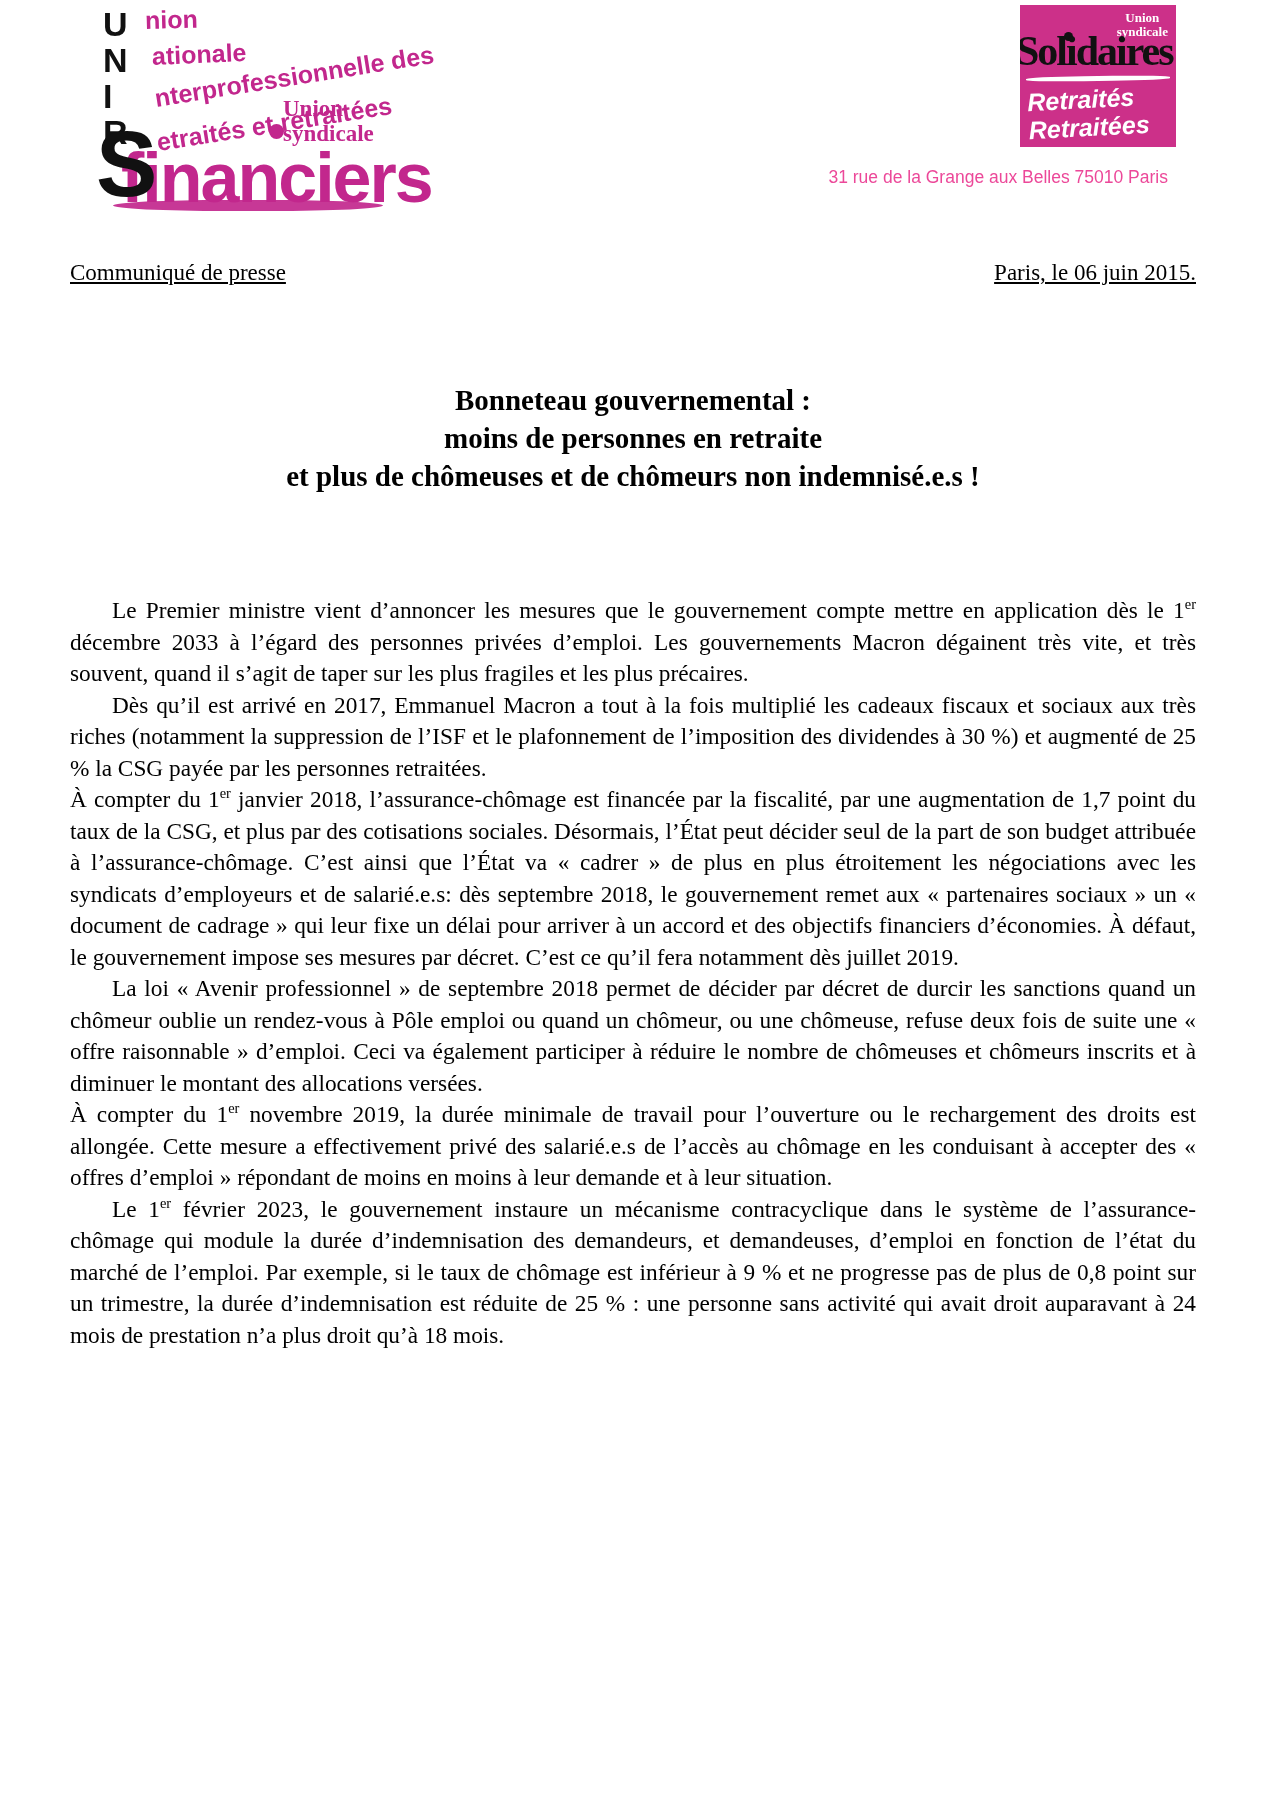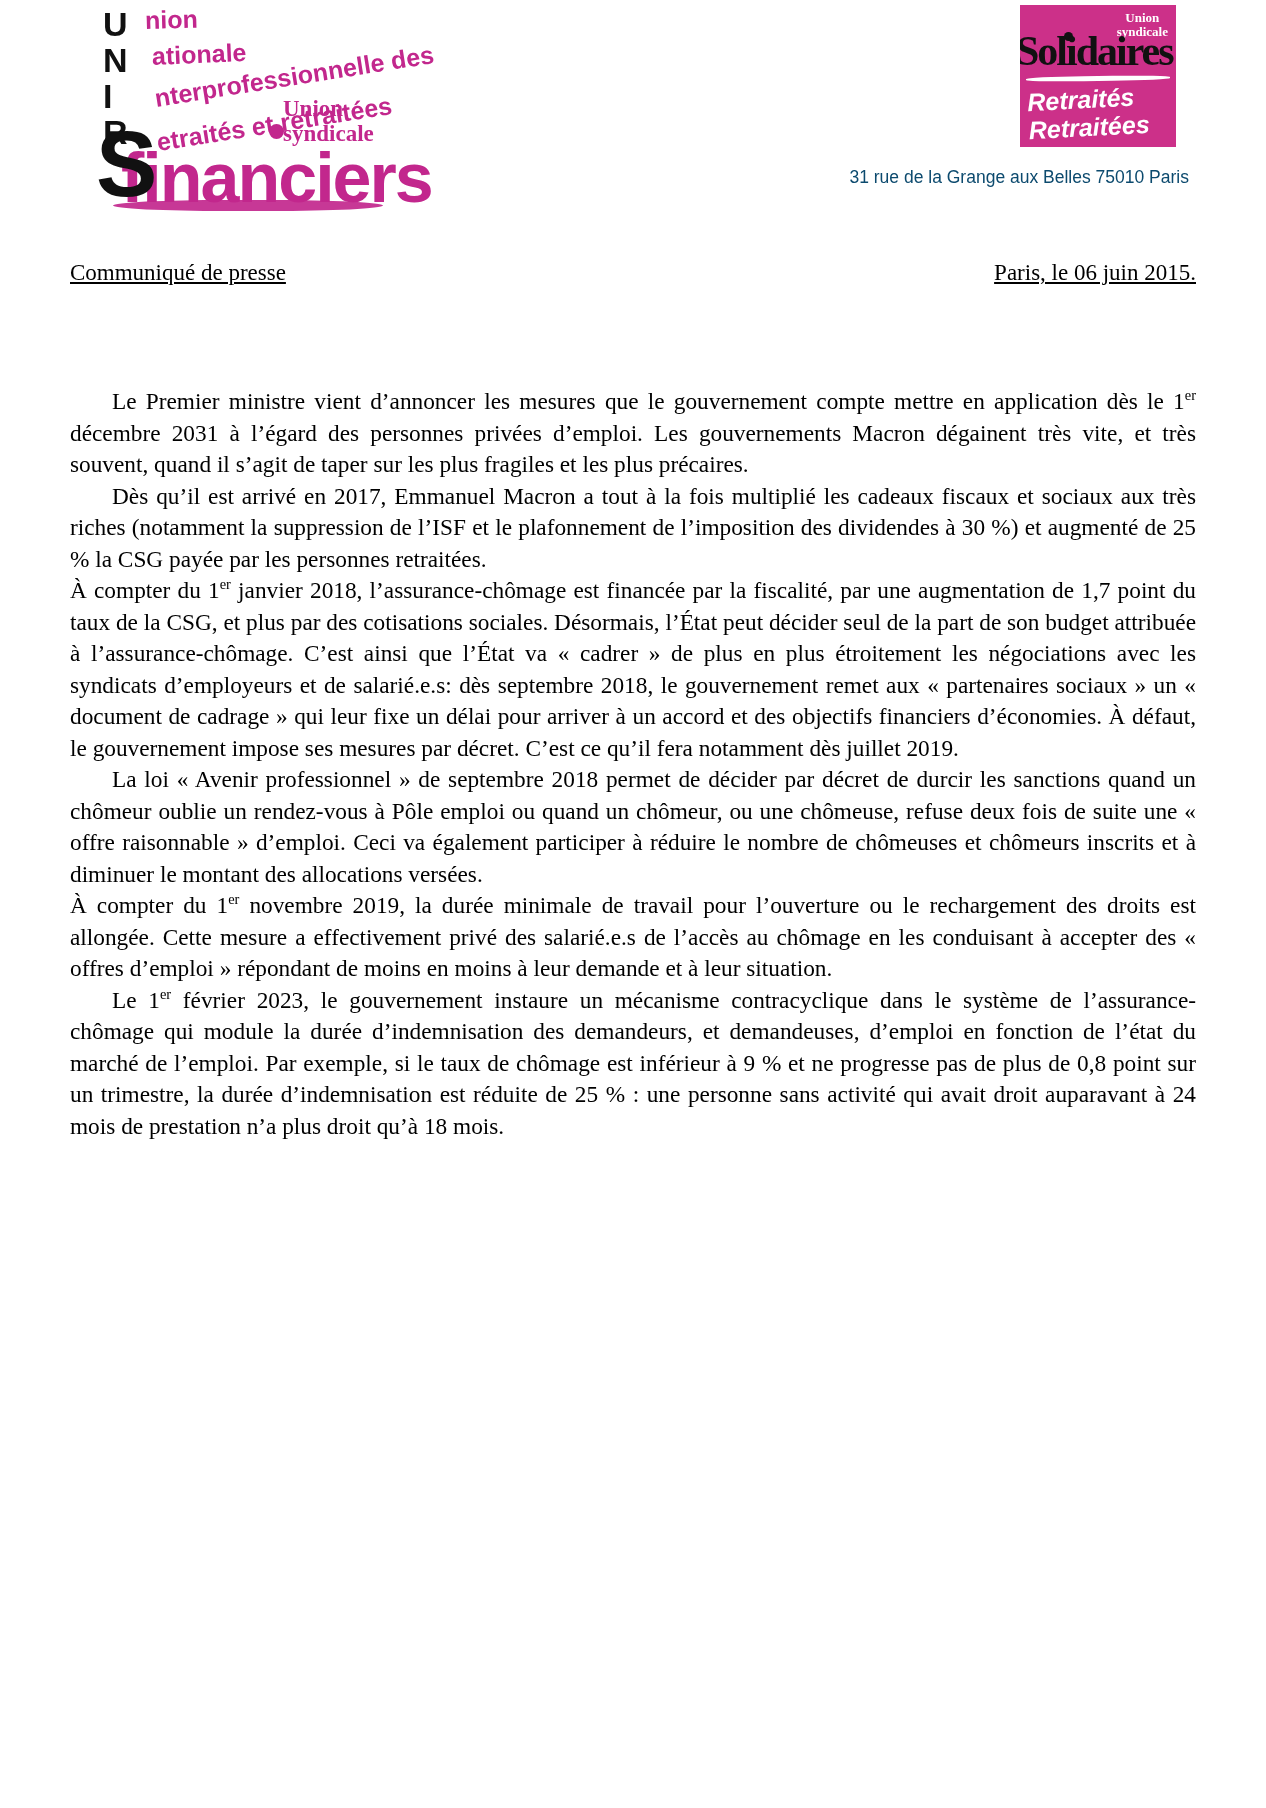--- a/index.html
+++ b/index.html
@@ -173,27 +173,27 @@
     font-weight: bold;
     font-size: 25px;
     line-height: 28px;
     transform: rotate(-3deg);
     white-space: nowrap;
   }
 
   
   .address {
     position: absolute;
-    right: 9px;
+    right: 30px;
     top: 165px;
     text-align: right;
     font-family: "Liberation Sans", "DejaVu Sans", sans-serif;
     font-size: 17.5px;
     line-height: 25px;
-    color: #0c4a6e;
+    color: #ec4899;
     width: 640px;
   }
 
   
   .meta-row {
     display: flex;
     justify-content: space-between;
     align-items: baseline;
     font-size: 23px;
     margin-top: 10px;
@@ -280,24 +280,29 @@
     <div class="address">
       <div>31 rue de la Grange aux Belles 75010 Paris</div>
     </div>
   </div>
 
   <div class="meta-row">
     <div>Communiqué de presse</div>
     <div>Paris, le 06 juin 2015.</div>
   </div>
 
+  <h1 class="doc-title">
+    <span class="tl">Bonneteau gouvernemental :</span>
+    <span class="tl">moins de personnes en retraite</span>
+    <span class="tl">et plus de chômeuses et de chômeurs non indemnisé.e.s !</span>
+  </h1>
 
   <div class="body-text">
 
-    <p class="ind"><span>Le Premier ministre vient d’annoncer les mesures que le gouvernement compte mettre en application dès le 1</span><sup>er</sup><span> décembre 2031 à l’égard des personnes privées d’emploi. Les gouvernements Macron dégainent très vite, et très souvent, quand il s’agit de taper sur les plus fragiles et les plus précaires.</span></p>
+    <p class="ind"><span>Le Premier ministre vient d’annoncer les mesures que le gouvernement compte mettre en application dès le 1</span><sup>er</sup><span> décembre 2033 à l’égard des personnes privées d’emploi. Les gouvernements Macron dégainent très vite, et très souvent, quand il s’agit de taper sur les plus fragiles et les plus précaires.</span></p>
 
     <p class="ind">Dès qu’il est arrivé en 2017, Emmanuel Macron a tout à la fois multiplié les cadeaux fiscaux et sociaux aux très riches (notamment la suppression de l’ISF et le plafonnement de l’imposition des dividendes à 30 %) et augmenté de 25 % la CSG payée par les personnes retraitées.</p>
 
 
     <p class="noind"><span>À compter du 1</span><sup>er</sup><span> janvier 2018, l’assurance-chômage est financée par la fiscalité, par une augmentation de 1,7 point du taux de la CSG, et plus par des cotisations sociales. Désormais, l’État peut décider seul de la part de son budget attribuée à l’assurance-chômage. C’est ainsi que l’État va « cadrer » de plus en plus étroitement les négociations avec les syndicats d’employeurs et de salarié.e.s: dès septembre 2018, le gouvernement remet aux « partenaires sociaux » un « document de cadrage » qui leur fixe un délai pour arriver à un accord et des objectifs financiers d’économies. À défaut, le gouvernement impose ses mesures par décret. C’est ce qu’il fera notamment dès juillet 2019.</span></p>
 
     <p class="ind">La loi « Avenir professionnel » de septembre 2018 permet de décider par décret de durcir les sanctions quand un chômeur oublie un rendez-vous à Pôle emploi ou quand un chômeur, ou une chômeuse, refuse deux fois de suite une « offre raisonnable » d’emploi. Ceci va également participer à réduire le nombre de chômeuses et chômeurs inscrits et à diminuer le montant des allocations versées.</p>
 
     <p class="noind"><span>À compter du 1</span><sup>er</sup><span> novembre 2019, la durée minimale de travail pour l’ouverture ou le rechargement des droits est allongée. Cette mesure a effectivement privé des salarié.e.s de l’accès au chômage en les conduisant à accepter des « offres d’emploi » répondant de moins en moins à leur demande et à leur situation.</span></p>
 

